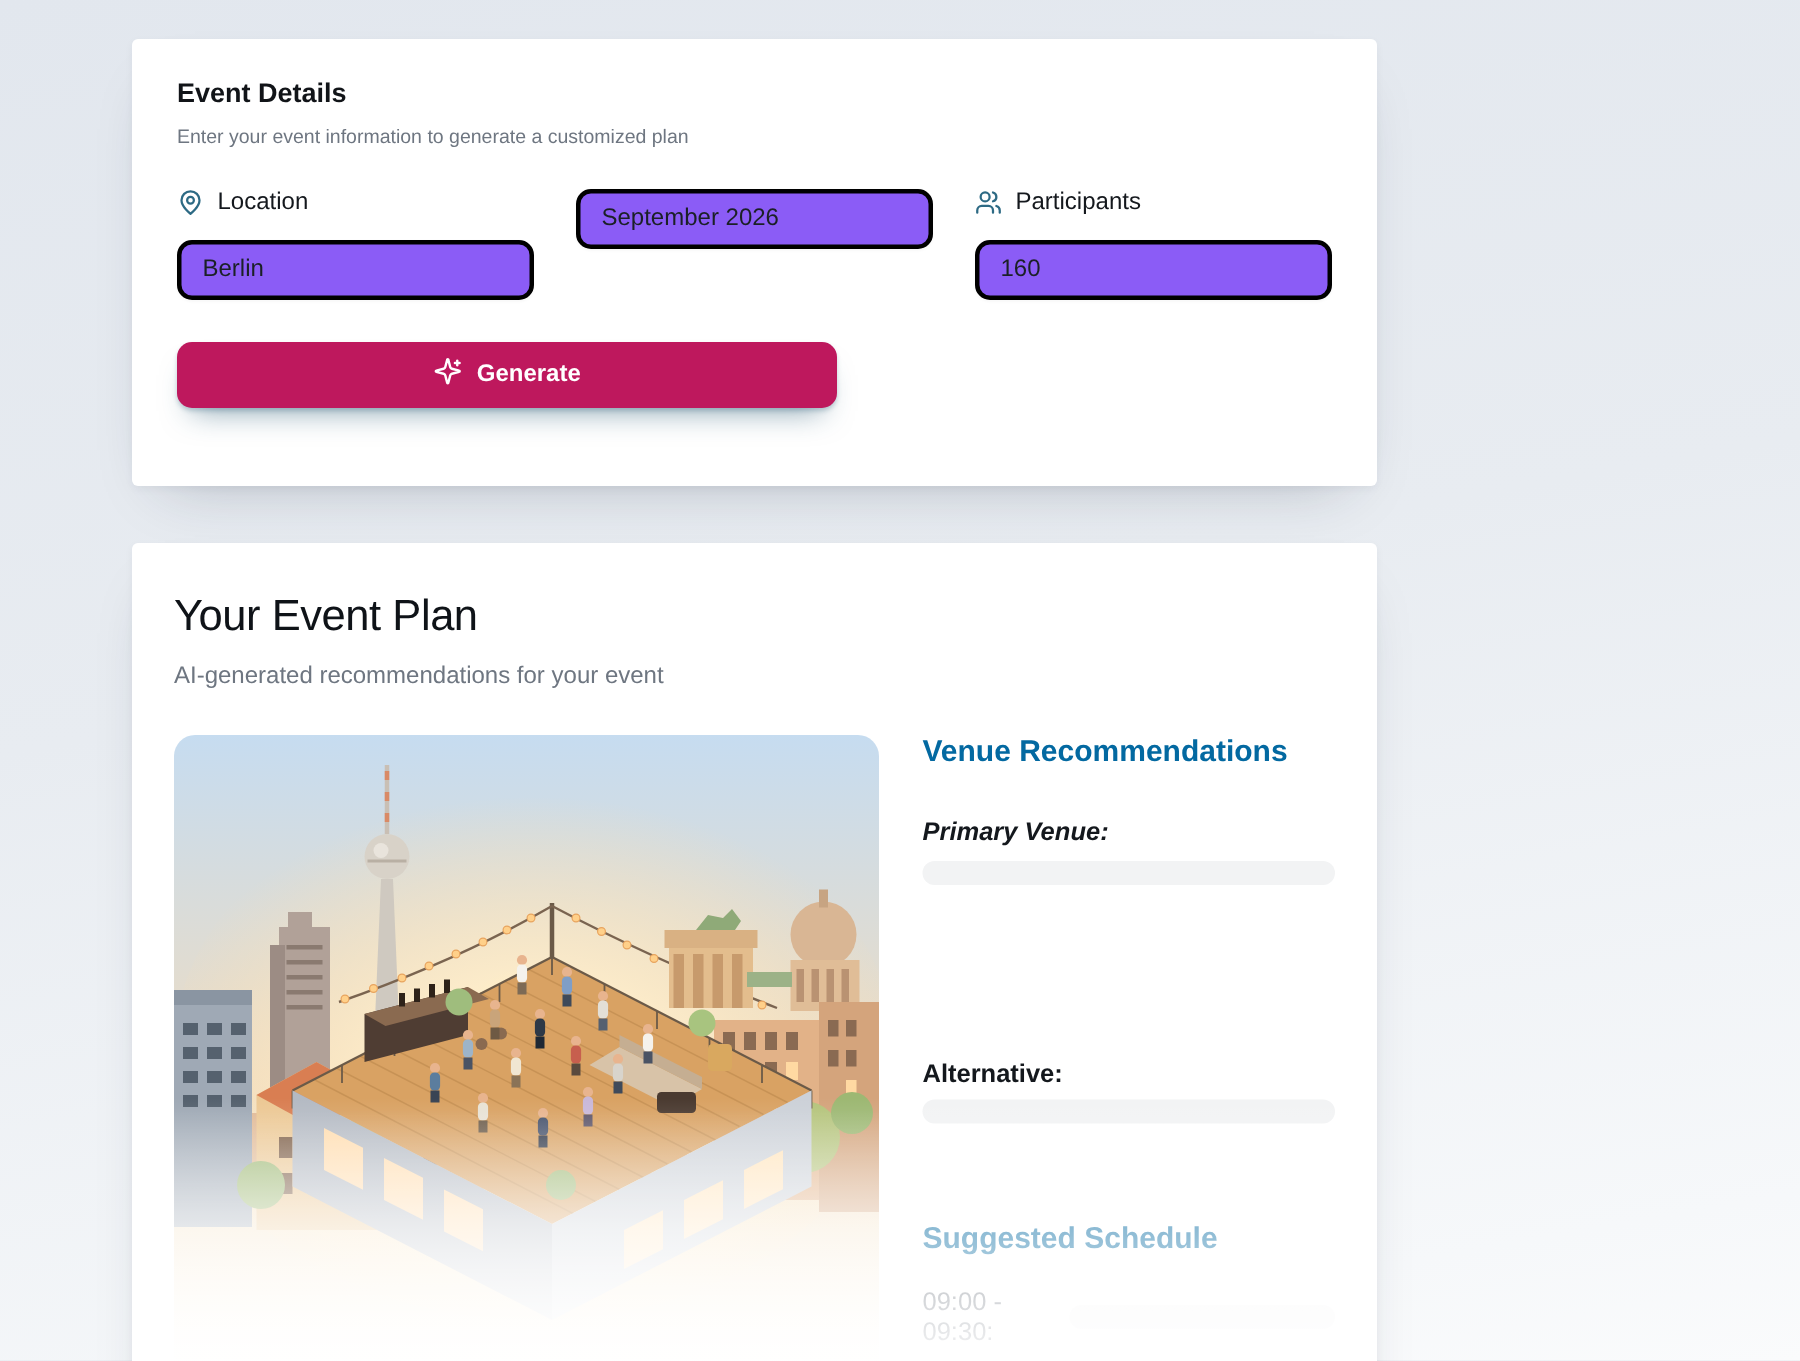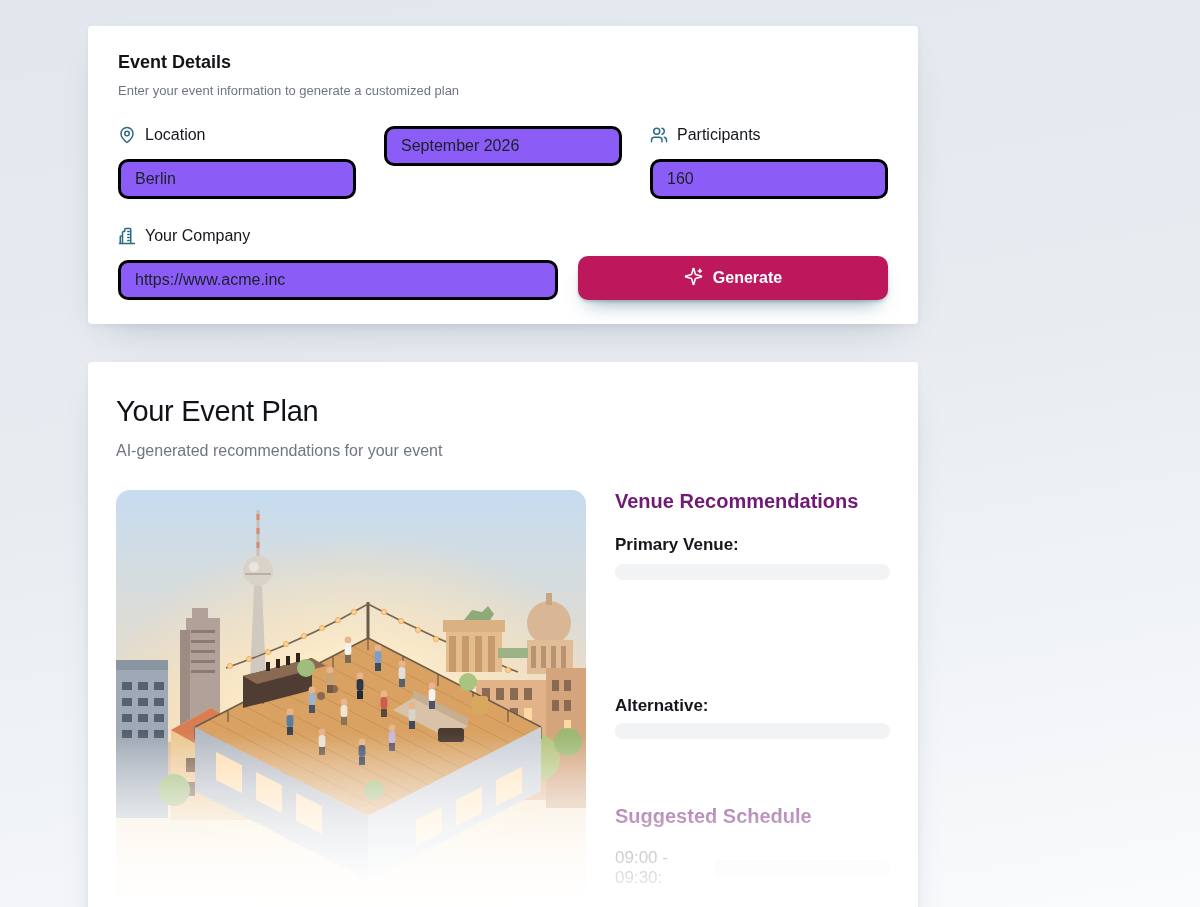--- a/index.html
+++ b/index.html
@@ -38,21 +38,21 @@
     box-shadow:0 12px 20px -10px rgba(40,90,115,.55), 0 2px 3px rgba(40,90,115,.25);
   }
 
   .plan-title { font-size:29px; font-weight:400; letter-spacing:-.3px; color:#0f1318; }
   .plan-sub { font-size:16px; color:#6e7681; margin-top:14px; }
   .plan-grid { display:grid; grid-template-columns:470px 1fr; column-gap:29px; margin-top:30px; }
 
   .illustration { width:470px; height:500px; border-radius:14px; overflow:hidden; position:relative; }
   .illustration svg { display:block; }
 
-  .section-heading { font-size:20px; font-weight:700; color:#701a75; }
+  .section-heading { font-size:20px; font-weight:700; color:#0369a1; }
   .item-label { font-size:17px; font-weight:700; color:#14181d; }
   .skeleton { height:16px; border-radius:8px; background:#f2f3f4; }
   .sk-primary { margin-top:9px; }
   .lbl-alt { margin-top:116px; }
   .sk-alt { margin-top:7px; }
   .heading-schedule { margin-top:66px; }
   .schedule-row { margin-top:20px; display:flex; align-items:center; gap:12px; font-size:17px; color:#4a5360; }
   .sk-slot { width:215px; background:#f5f5f6; }
 
   .fade-overlay {
@@ -95,34 +95,20 @@
               <path d="M16 3.13a4 4 0 0 1 0 7.75"></path>
             </svg>
         </span>
         <span>Participants</span>
       </div>
       <input class="tinput" value="160" style="">
     </div>
   </div>
 
   <div class="company-row">
-    <div>
-      <div class="field-label">
-        <span>
-          <svg width="18" height="18" viewBox="0 0 24 24" fill="none" stroke-width="2" stroke-linecap="round" stroke-linejoin="round">
-              <path d="M6 22V7a1 1 0 0 1 1-1h2V3a1 1 0 0 1 1-1h6a1 1 0 0 1 1 1v19"></path>
-              <path d="M2 22h20"></path>
-              <path d="M3 22v-9a1 1 0 0 1 1-1h2"></path>
-              <path d="M13 6h2M13 10h2M13 14h2M13 18h2"></path>
-            </svg>
-        </span>
-        <span>Your Company</span>
-      </div>
-      <input class="tinput" value="https://www.acme.inc" style="">
-    </div>
     <button class="generate-btn">
       <span>
         <svg width="19" height="19" viewBox="0 0 24 24" fill="none" stroke="#ffffff" stroke-width="2" stroke-linecap="round" stroke-linejoin="round">
             <path d="M9.9 15.5a2 2 0 0 0-1.4-1.4L2.4 12.5a.5.5 0 0 1 0-1L8.5 9.9A2 2 0 0 0 9.9 8.5l1.6-6.1a.5.5 0 0 1 1 0l1.6 6.1a2 2 0 0 0 1.4 1.4l6.1 1.6a.5.5 0 0 1 0 1l-6.1 1.6a2 2 0 0 0-1.4 1.4l-1.6 6.1a.5.5 0 0 1-1 0z"></path>
             <path d="M20 3v4"></path>
             <path d="M22 5h-4"></path>
           </svg>
       </span>
       <span>Generate</span>
     </button>
@@ -457,21 +443,21 @@
         <circle cx="352" cy="192" r="9" fill="#a8c47f"></circle>
         <circle cx="258" cy="300" r="10" fill="#9db873"></circle>
 
         <rect x="0" y="250" width="470" height="250" fill="url(#fade)"></rect>
       </svg>
     </div>
 
     <div>
       <div class="section-heading">Venue Recommendations</div>
 
-      <div class="item-label" style="margin-top:22px;">Primary Venue:</div>
+      <div class="item-label" style="margin-top:32px;font-style:italic;">Primary Venue:</div>
       <div class="skeleton sk-primary"></div>
 
       <div class="item-label lbl-alt">Alternative:</div>
       <div class="skeleton sk-alt"></div>
 
       <div class="section-heading heading-schedule">Suggested Schedule</div>
       <div class="schedule-row">
         <span>09:00 - 09:30:</span>
         <span class="skeleton sk-slot"></span>
       </div>

